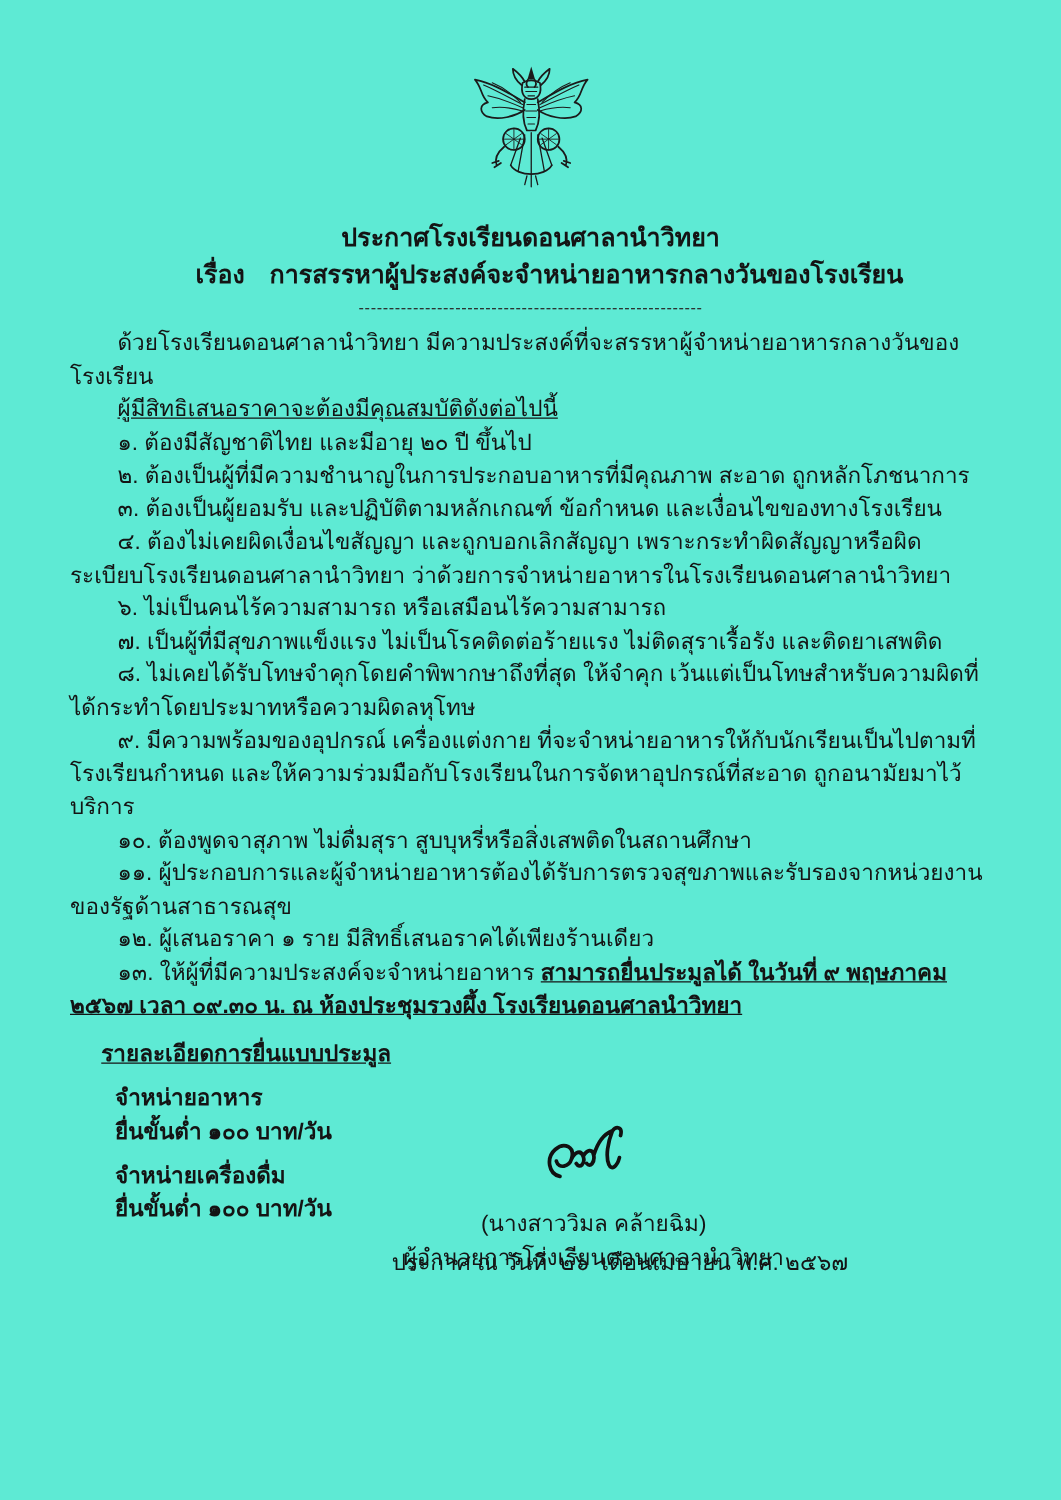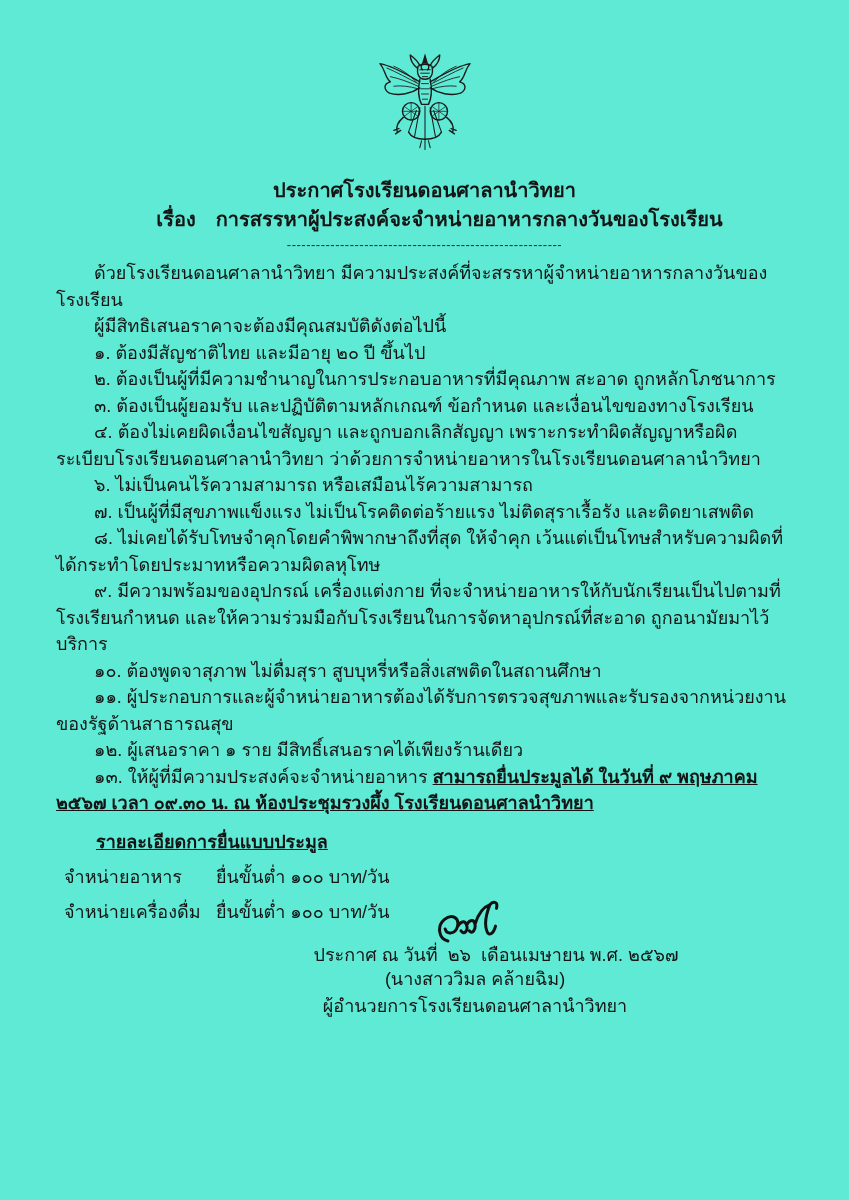--- a/index.html
+++ b/index.html
@@ -10,25 +10,25 @@
     background:#5eead4; color:#141414; overflow:hidden;
   }
   .emblem-wrap { text-align:center; padding-top:46px; }
   .emblem { width:104px; height:122px; display:inline-block; }
   .title { text-align:center; font-weight:bold; font-size:20px; line-height:29px; margin-top:4px; }
   .subject { text-align:center; font-weight:bold; font-size:20px; line-height:29px;padding-left:30px; }
   .subject .gap { display:inline-block; width:20px; }
   .divider { text-align:center; font-size:13px; line-height:22px; color:#2a2a2a; letter-spacing:0.5px; }
   .body { margin:4px 56px 0 56px; font-size:18px; line-height:26.5px; }
   .para { text-indent:38px; }
-  .u { }
+  .u { text-decoration:underline; }
   .hl { font-weight:bold; text-decoration:underline; }
   .details { margin:12px 56px 0 56px; font-size:18px; }
-  .details-heading { margin-left:40px; font-weight:bold; text-decoration:underline; line-height:27px; }
-  .detail-row { display:flex; margin-left:8px; margin-top:8px; font-weight:normal; line-height:27px; }
+  .details-heading { margin-left:25px; font-weight:bold; text-decoration:underline; line-height:27px; }
+  .detail-row { display:flex; margin-left:36px; margin-top:8px; font-weight:bold; line-height:27px;flex-direction:column; }
   .detail-row .label { width:152px; }
   .issued { margin-top:16px; margin-left:143px; font-size:18px; line-height:27px; white-space:pre-wrap;text-align:center; }
   .sig-block { position:absolute; left:320px; top:900px; width:310px; text-align:center; font-size:18px; line-height:27px; }
   .sig-script { width:86px; height:56px; display:inline-block; margin-bottom:2px; }
 </style>
 </head>
 <body>
 
 <div class="page">
 

